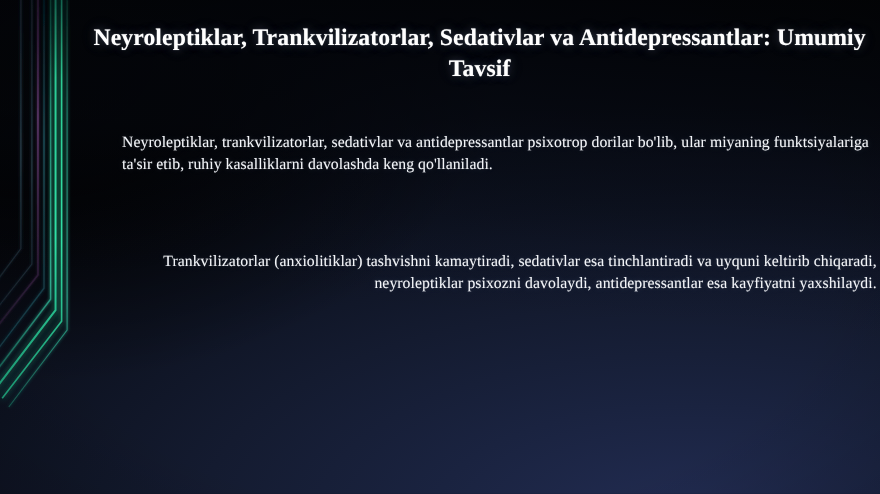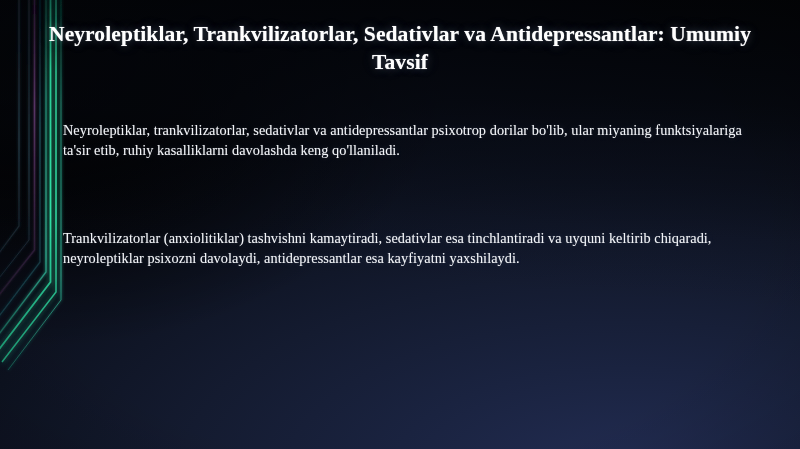--- a/index.html
+++ b/index.html
@@ -62,34 +62,36 @@
     text-align: center;
     font-size: 21.5px;
     font-weight: bold;
     line-height: 1.28;
     color: #ffffff;
     letter-spacing: 0.1px;
     text-shadow:
       0 0 1px rgba(255,255,255,0.55),
       0 0 9px rgba(190,205,235,0.30),
       0 0 20px rgba(120,150,200,0.14);
+    padding-left: 36px;
   }
 
   .para {
     position: absolute;
     color: #f2f4f8;
     font-size: 14.3px;
     line-height: 1.42;
     letter-spacing: 0.05px;
     text-shadow:
       0 0 1px rgba(255,255,255,0.30),
       0 0 7px rgba(170,190,225,0.20);
+    margin-left: 48px;
   }
   .para-1 { left: 63px; top: 120px; width: 686px; }
-  .para-2 { left: 63px; top: 228px; width: 686px; }
+  .para-2 { left: 63px; top: 228px; width: 686px; text-align: right; }
   .para-3 { left: 62px; top: 331px; width: 690px; }
 </style>
 </head>
 <body>
 
 <div id="slide">
 
   <div class="bg-base"></div>
   <div class="bg-dark-left"></div>
   <div class="bg-dark-top"></div>

